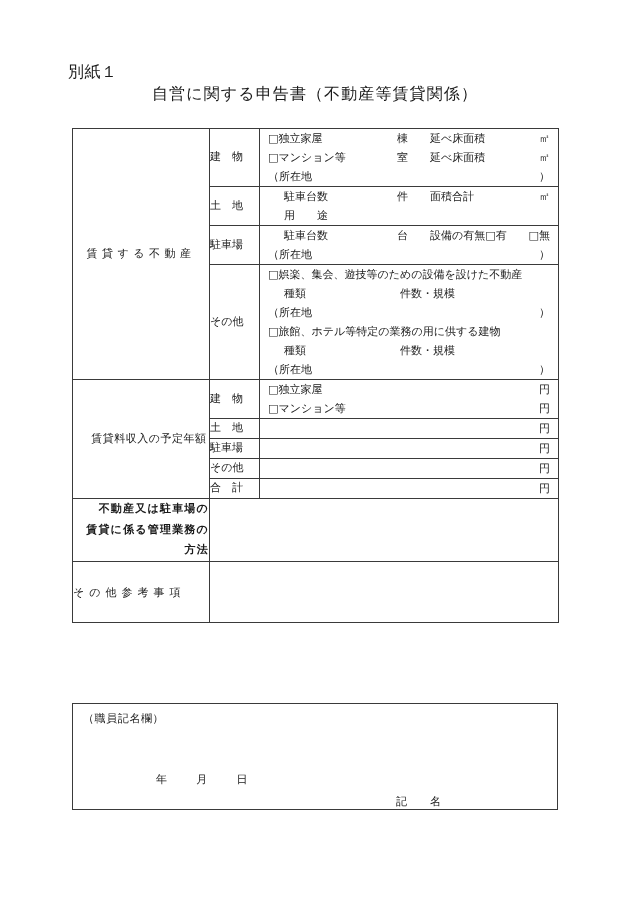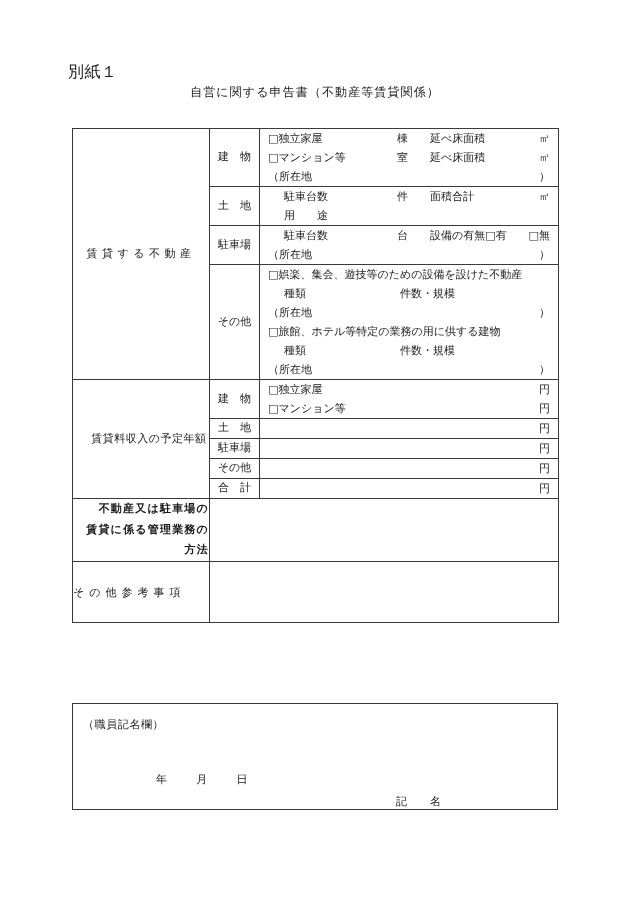--- a/index.html
+++ b/index.html
@@ -23,21 +23,21 @@
     top: 62px;
     font-size: 16px;
     letter-spacing: 0.5px;
   }
   .doc-title {
     position: absolute;
     left: 0;
     top: 84px;
     width: 630px;
     text-align: center;
-    font-size: 12px;
+    font-size: 16px;
     letter-spacing: 1.1px;
   }
 
   
   .main-table {
     position: absolute;
     left: 72px;
     top: 128px;
     width: 486px;
     border-collapse: collapse;
@@ -53,21 +53,20 @@
   .col-b { width: 50px; }
   .col-c { width: 299px; }
 
   .lbl-main {
     text-align: center;
     letter-spacing: 4.5px;
     padding-left: 4px;
     line-height: 1.5;
   }
   .lbl-sub {
-    text-align: center;
     line-height: 1.5;
   }
 
   .lbl-block {
     text-align: right;
     padding: 6px 6px 6px 8px;
     line-height: 1.85;
     letter-spacing: 1.2px;
     font-weight: bold;
   }
@@ -109,21 +108,21 @@
     left: 72px;
     top: 703px;
     width: 484px;
     height: 105px;
     border: 1px solid #3a3a3a;
     font-size: 11px;
   }
   .staff-title {
     position: absolute;
     left: 10px;
-    top: 13px;
+    top: 7px;
     letter-spacing: 0.6px;
     font-family: Liberation Mono, monospace;
   }
   .staff-confirm {
     position: absolute;
     left: 24px;
     top: 28px;
     letter-spacing: 0.8px;
   }
   .staff-date {

